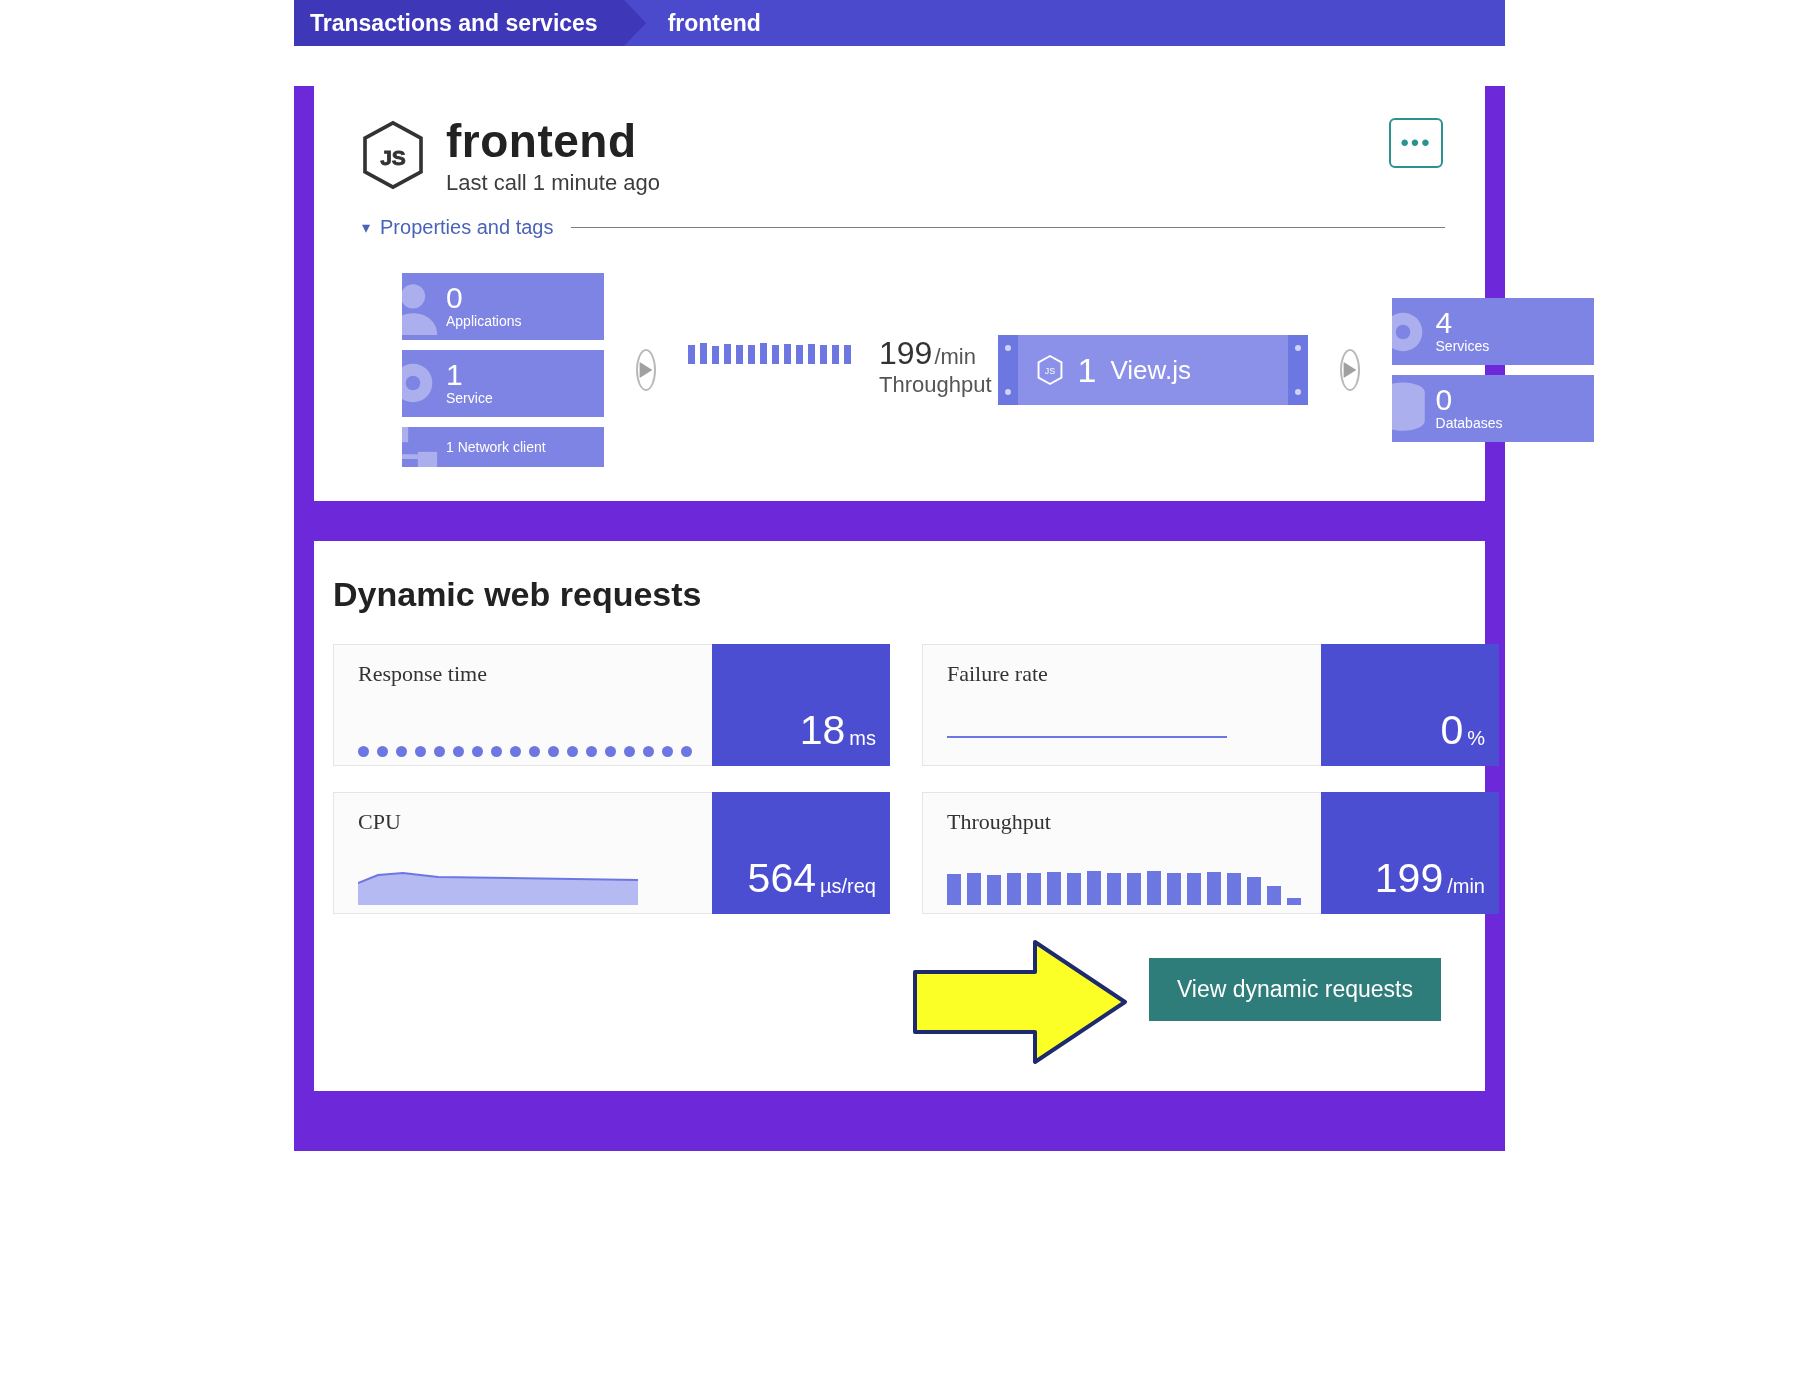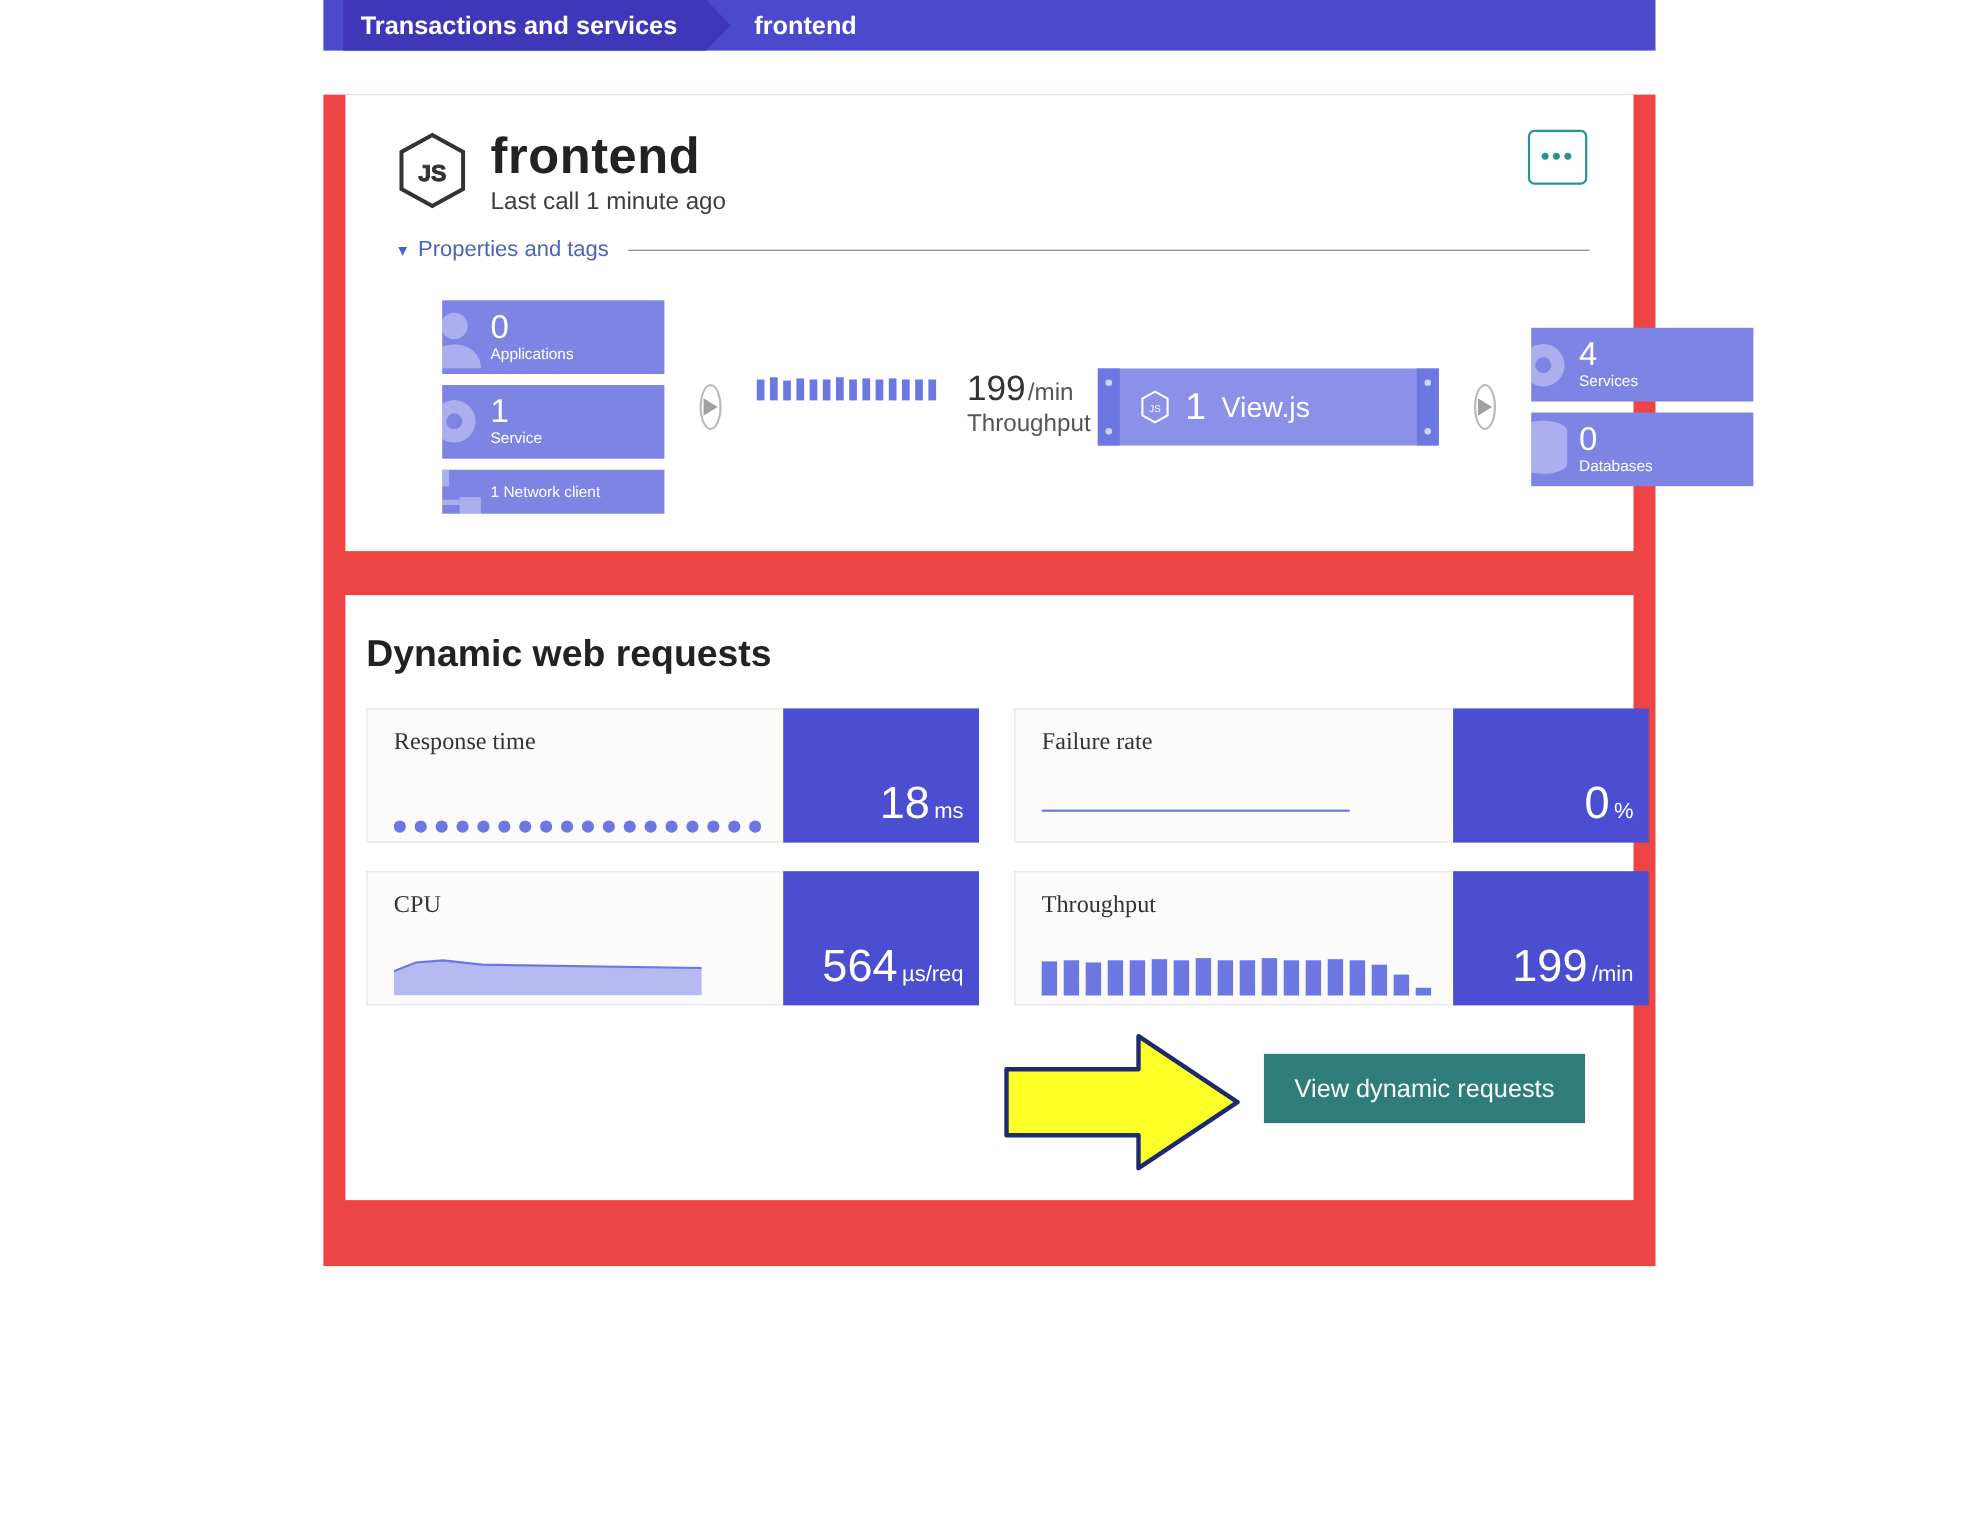--- a/index.html
+++ b/index.html
@@ -25,21 +25,20 @@
 
   
   .breadcrumb{
     height:46px;
     background:#4b49cc;
     color:#fff;
     display:flex;
     align-items:center;
     font-size:23px;
     font-weight:600;
-    padding-left:18px;
   }
   .crumb-root{
     position:relative;
     height:100%;
     display:flex;
     align-items:center;
     padding:0 26px 0 16px;
     background:#3e38b8;
   }
   .crumb-root::after{
@@ -51,21 +50,21 @@
     border-top:23px solid transparent;
     border-bottom:23px solid transparent;
     border-left:22px solid #3e38b8;
   }
   .crumb-cur{
     padding-left:44px;
   }
 
   
   .page-body{
-    background:#ef4444;
+    background:#6d28d9;
     padding-bottom:60px;
   }
 
   
   .panel{
     background:#fff;
     margin:40px 20px 0 20px;
     padding:0;
   }
 

